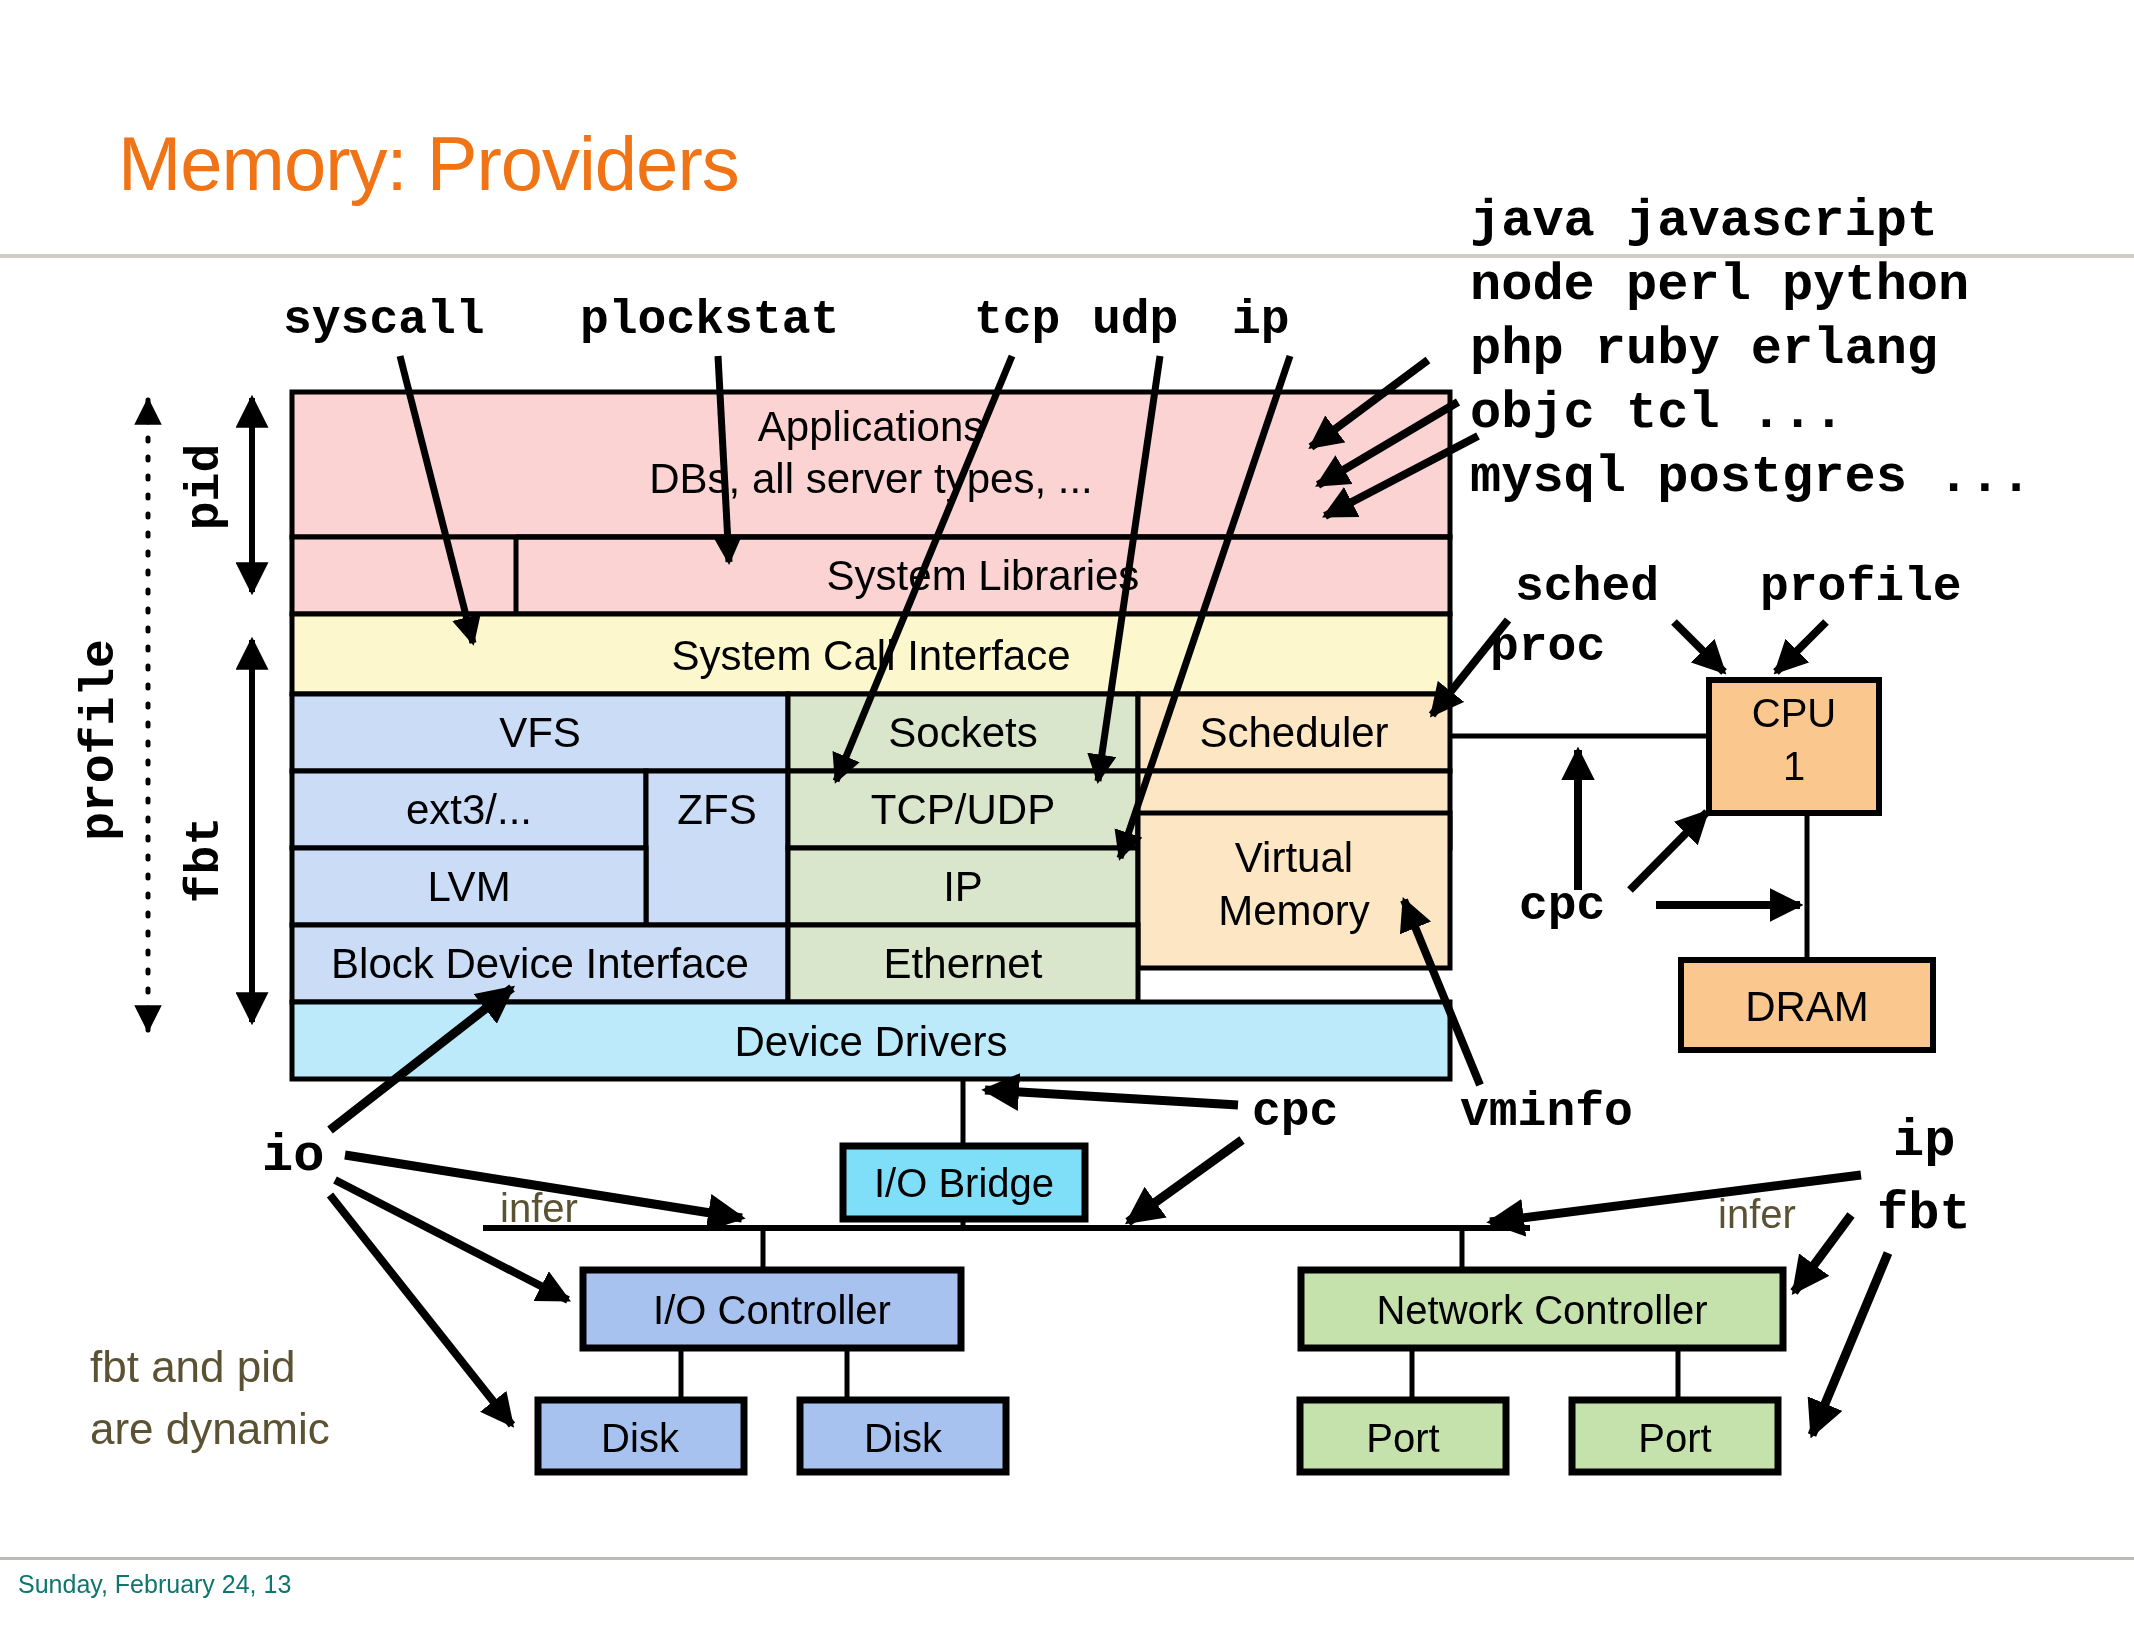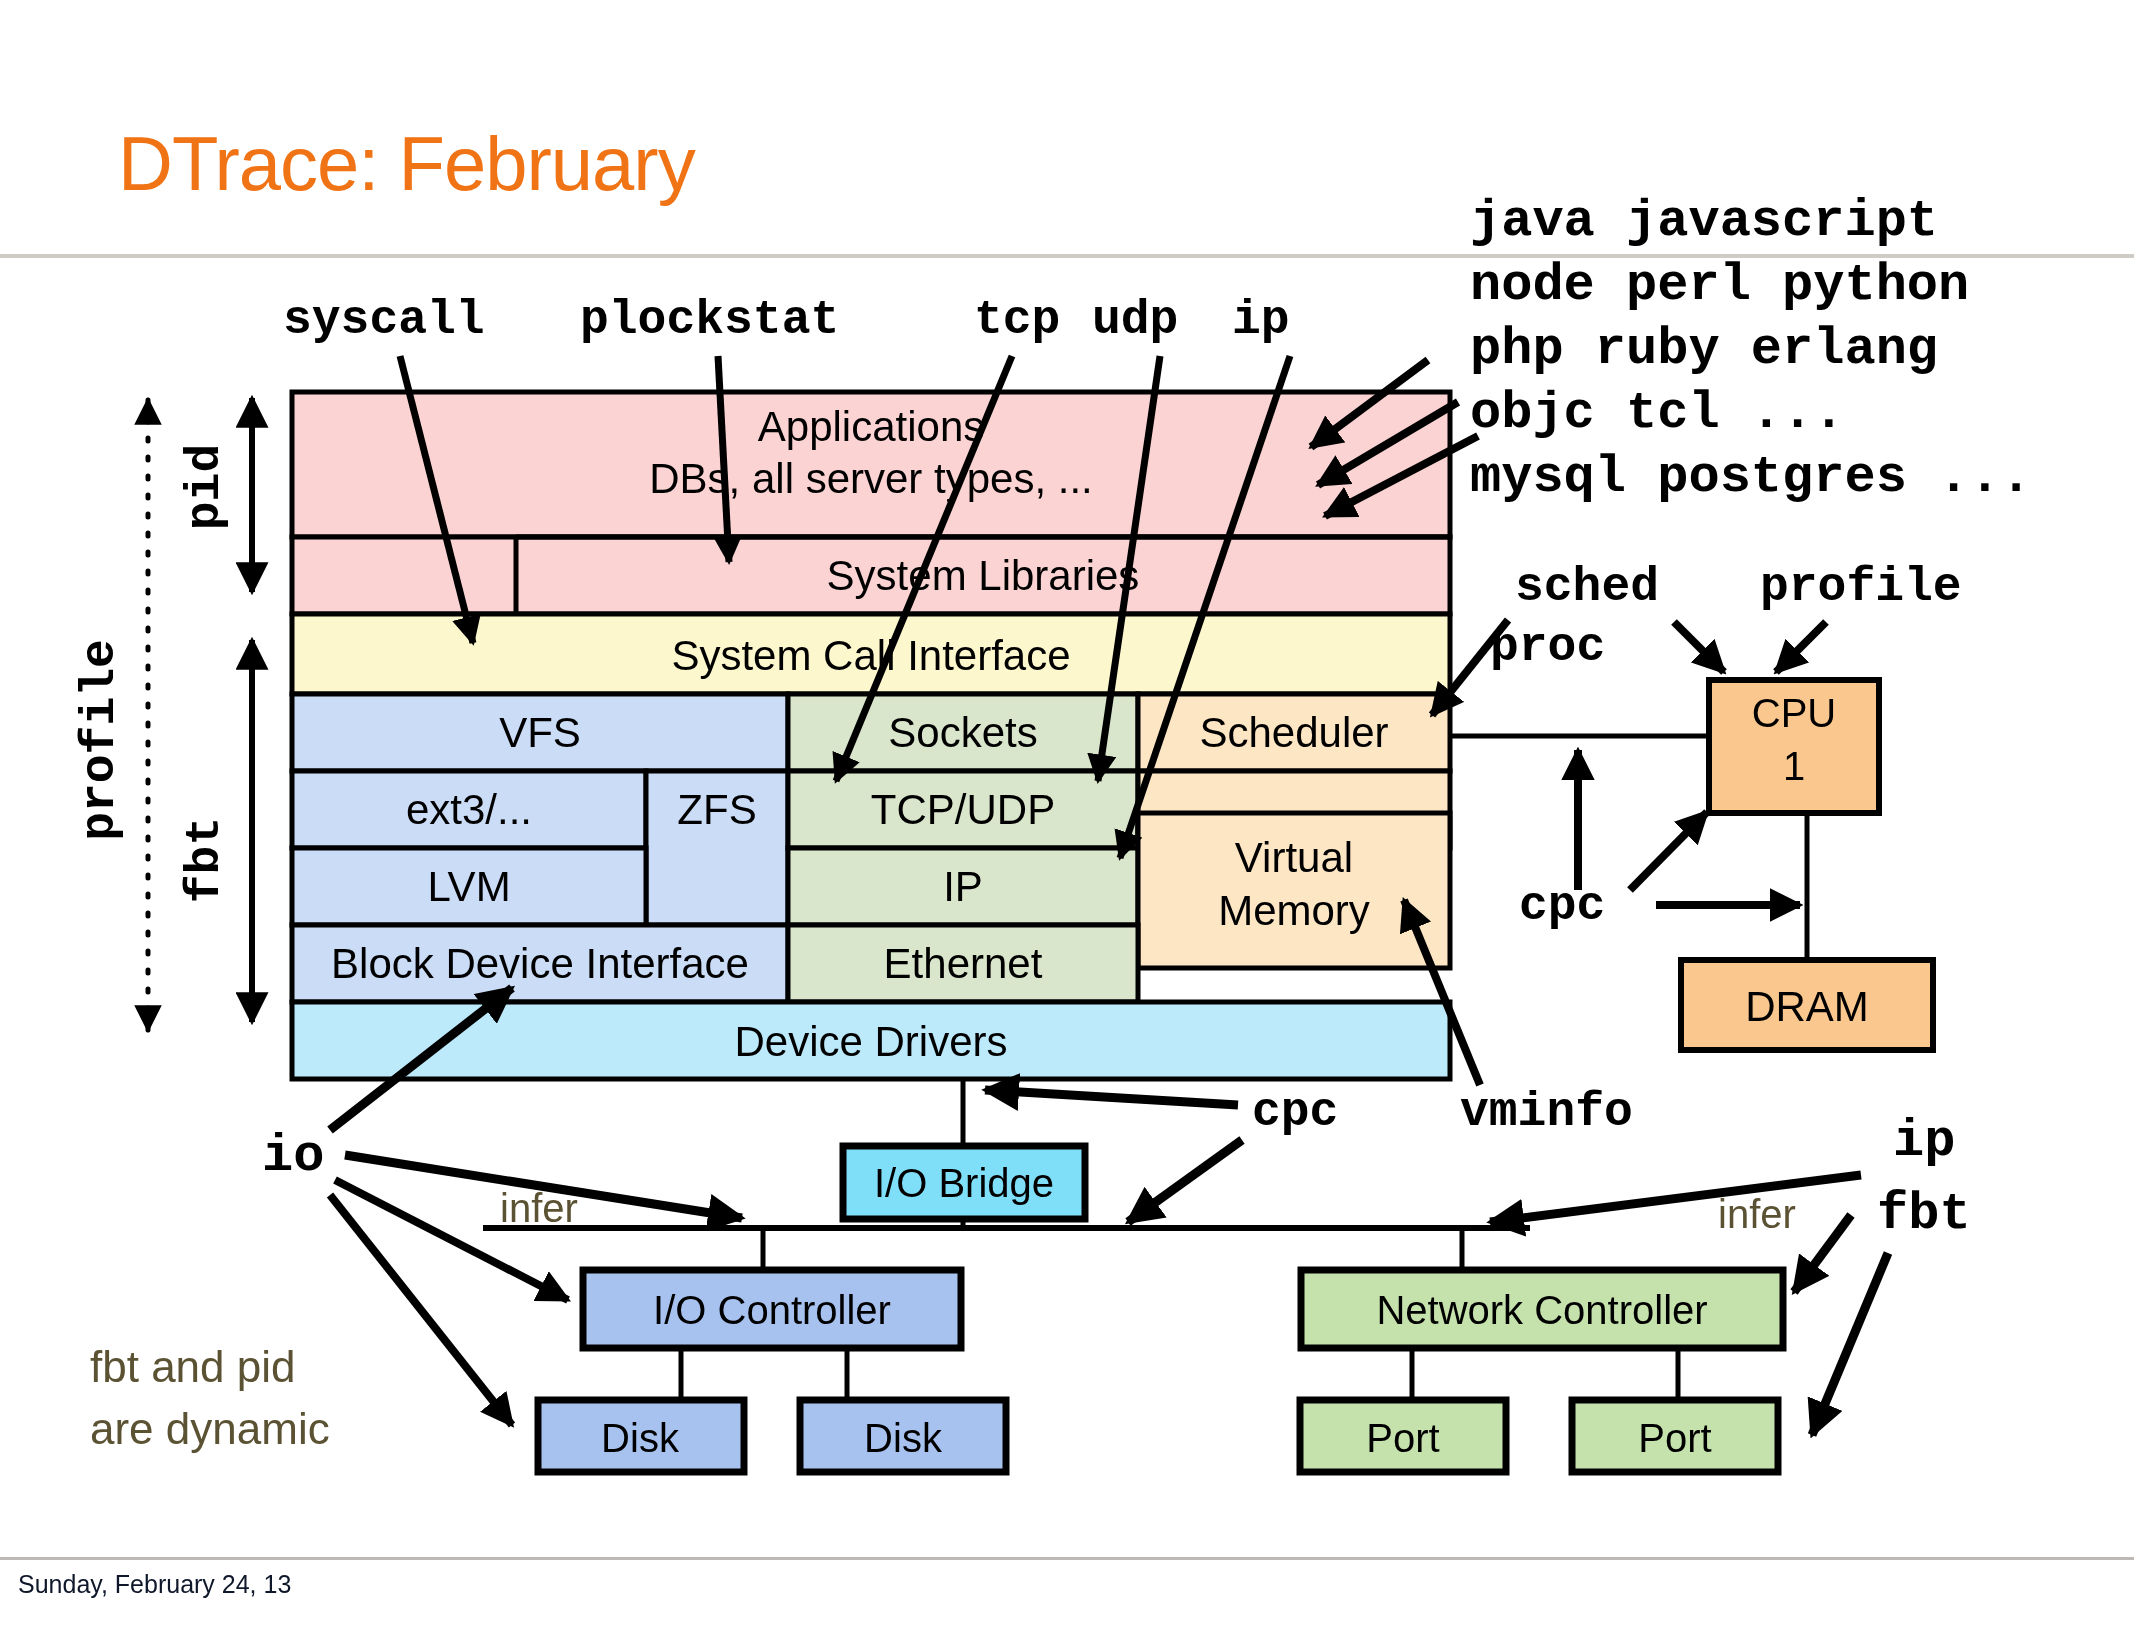--- a/index.html
+++ b/index.html
@@ -6,33 +6,33 @@
   body{width:2134px;height:1642px;font-family:"Liberation Sans",sans-serif;overflow:hidden;}
   #slide{position:relative;width:2134px;height:1642px;background:#fff;}
   #title{
     position:absolute;left:118px;top:120px;
     font-family:"Liberation Sans",sans-serif;
     font-size:76px;color:#F07315;letter-spacing:-1px;white-space:nowrap;
   }
   #titlerule{position:absolute;left:0;top:254px;width:2134px;height:4px;background:#cfcbc6;}
   #footrule{position:absolute;left:0;top:1557px;width:2134px;height:3px;background:#bdbab6;}
   #footer{
-    position:absolute;left:18px;top:1570px;font-size:25px;color:#0f172a;
+    position:absolute;left:18px;top:1570px;font-size:25px;color:#0f766e;
     font-family:"Liberation Sans",sans-serif;
   }
   svg{position:absolute;left:0;top:0;width:2134px;height:1642px;}
   .mono{font-family:"Liberation Mono",monospace;font-weight:bold;}
   .sans{font-family:"Liberation Sans",sans-serif;}
 </style>
 </head>
 <body>
 
 <div id="slide">
 
-  <div id="title">DTrace: February</div>
+  <div id="title">Memory: Providers</div>
   <div id="titlerule"></div>
   <div id="footrule"></div>
   <div id="footer">Sunday, February 24, 13</div>
 
   <svg viewBox="0 0 2134 1642">
     <defs>
       <marker id="ah" viewBox="0 0 10 10" refX="9" refY="5" markerWidth="5.5" markerHeight="5.5" orient="auto-start-reverse">
         <path d="M0,0 L10,5 L0,10 z" fill="#000"></path>
       </marker>
       <marker id="ahs" viewBox="0 0 10 10" refX="9" refY="5" markerWidth="4.2" markerHeight="4.2" orient="auto-start-reverse">

